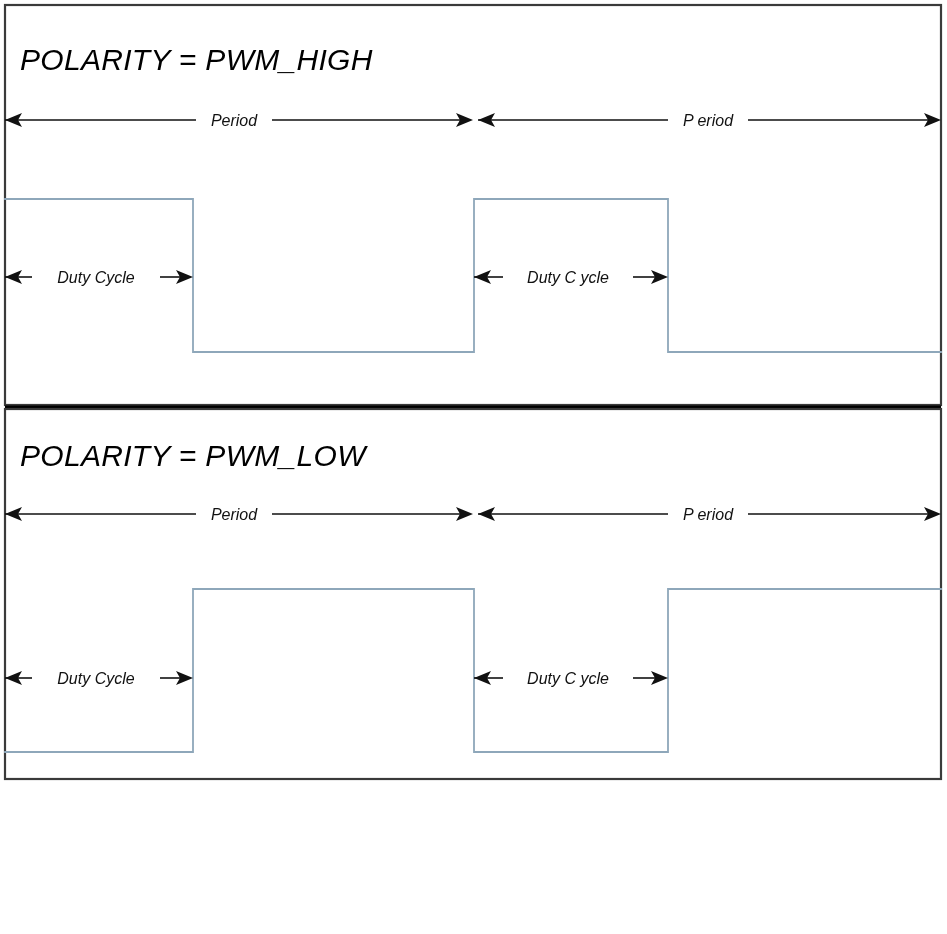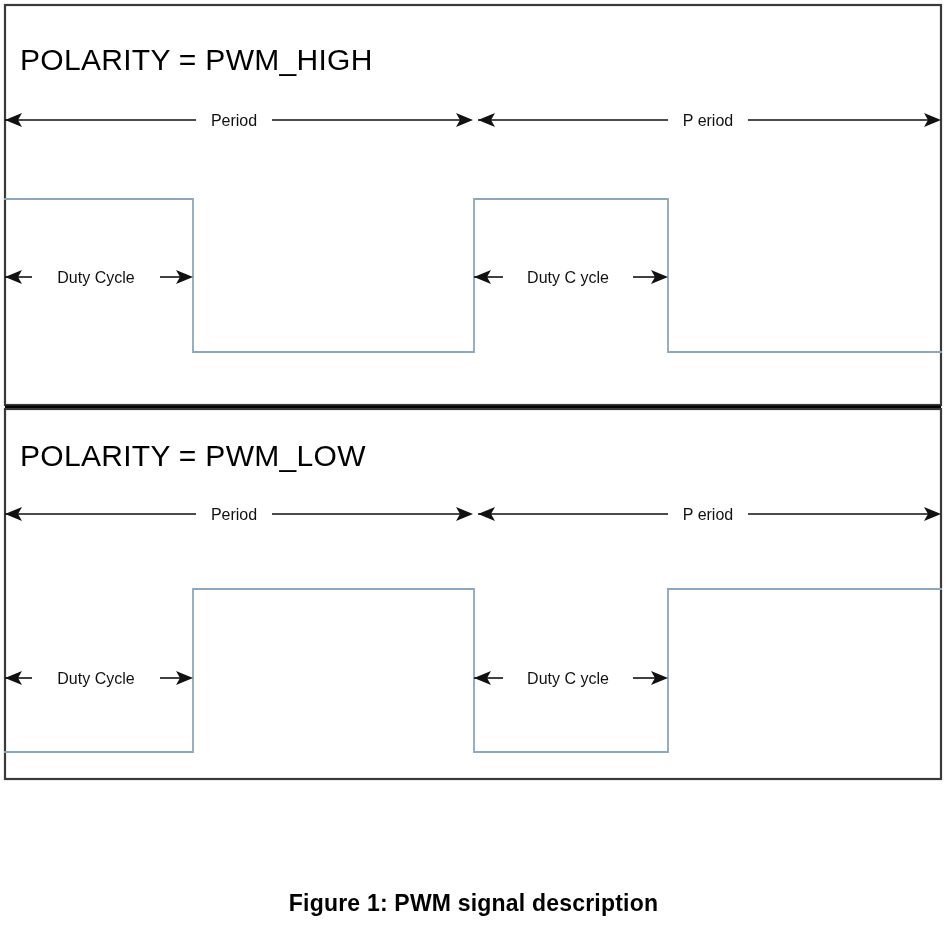--- a/index.html
+++ b/index.html
@@ -12,20 +12,21 @@
     width: 947px;
     height: 934px;
     font-family: "Liberation Sans", sans-serif;
     color: #000000;
     overflow: hidden;
   }
   #figure-root {
     position: relative;
     width: 947px;
     height: 934px;
+    font-style: italic;
   }
   #diagram-svg {
     position: absolute;
     left: 0;
     top: 0;
     width: 947px;
     height: 800px;
     display: block;
   }
   .panel-title {
@@ -170,15 +171,14 @@
       <g>
         <line class="dim-line" x1="474" y1="678" x2="503" y2="678"></line>
         <line class="dim-line" x1="633" y1="678" x2="665" y2="678"></line>
         <use href="#arrow-left-glyph" x="474" y="678"></use>
         <use href="#arrow-right-glyph" x="668" y="678"></use>
         <text class="dim-label" x="568" y="684" text-anchor="middle">Duty C ycle</text>
       </g>
     </g>
   </svg>
 
-  <div id="caption">Figure 1: PWM signal description</div>
 
 </div>
 
 </body></html>

